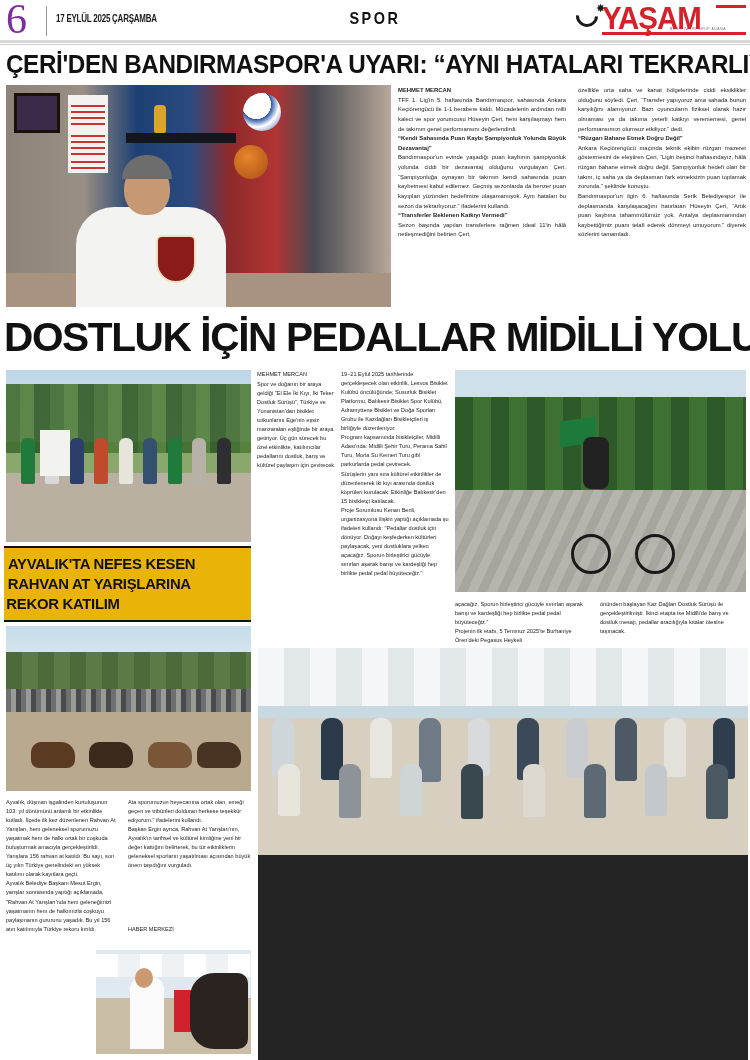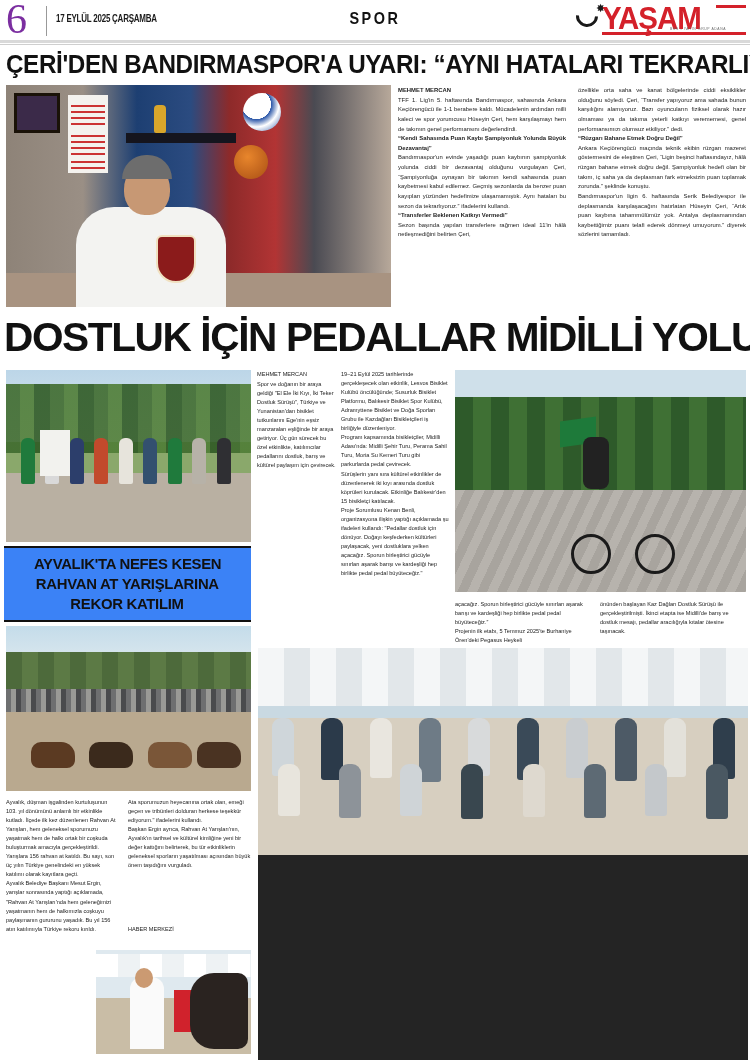--- a/index.html
+++ b/index.html
@@ -88,22 +88,22 @@
   .a2-col3 { position: absolute; left: 455px; top: 600px; width: 140px; }
   .a2-col4 { position: absolute; left: 600px; top: 600px; width: 146px; }
   .body-xs {
     font-size: 5.6px; line-height: 1.62; color: #1c1c1c; text-align: left;
   }
   .byline { font-size: 5.6px; font-weight: 400; color: #1c1c1c; margin-bottom: 1px; }
 
   
   .a3-headbox {
     position: absolute; left: 4px; top: 546px; width: 247px; height: 76px;
-    background: #3b82f6; border-top: 2px solid #111; border-bottom: 2px solid #111;
-    display: flex; flex-direction: column; align-items: center; justify-content: center;
+    background: #eab308; border-top: 2px solid #111; border-bottom: 2px solid #111;
+    display: flex; flex-direction: column; align-items: flex-start; justify-content: center;
   }
   .a3-headline {
     font-size: 15.5px; font-weight: 700; color: #111; text-align: center;
     line-height: 20px; letter-spacing: -0.3px; transform: scaleX(0.96);
   }
   .a3-photo { position: absolute; left: 6px; top: 626px; width: 245px; height: 165px; overflow: hidden; background: #9fb9c9; }
   .a3-col1 { position: absolute; left: 6px; top: 798px; width: 113px; }
   .a3-col2 { position: absolute; left: 128px; top: 798px; width: 123px; }
   .a3-photo2 { position: absolute; left: 96px; top: 950px; width: 155px; height: 104px; overflow: hidden; background: #b9cad6; }
   .a3-credit { position: absolute; left: 128px; top: 926px; width: 123px; font-size: 5.6px; color: #1c1c1c; }

